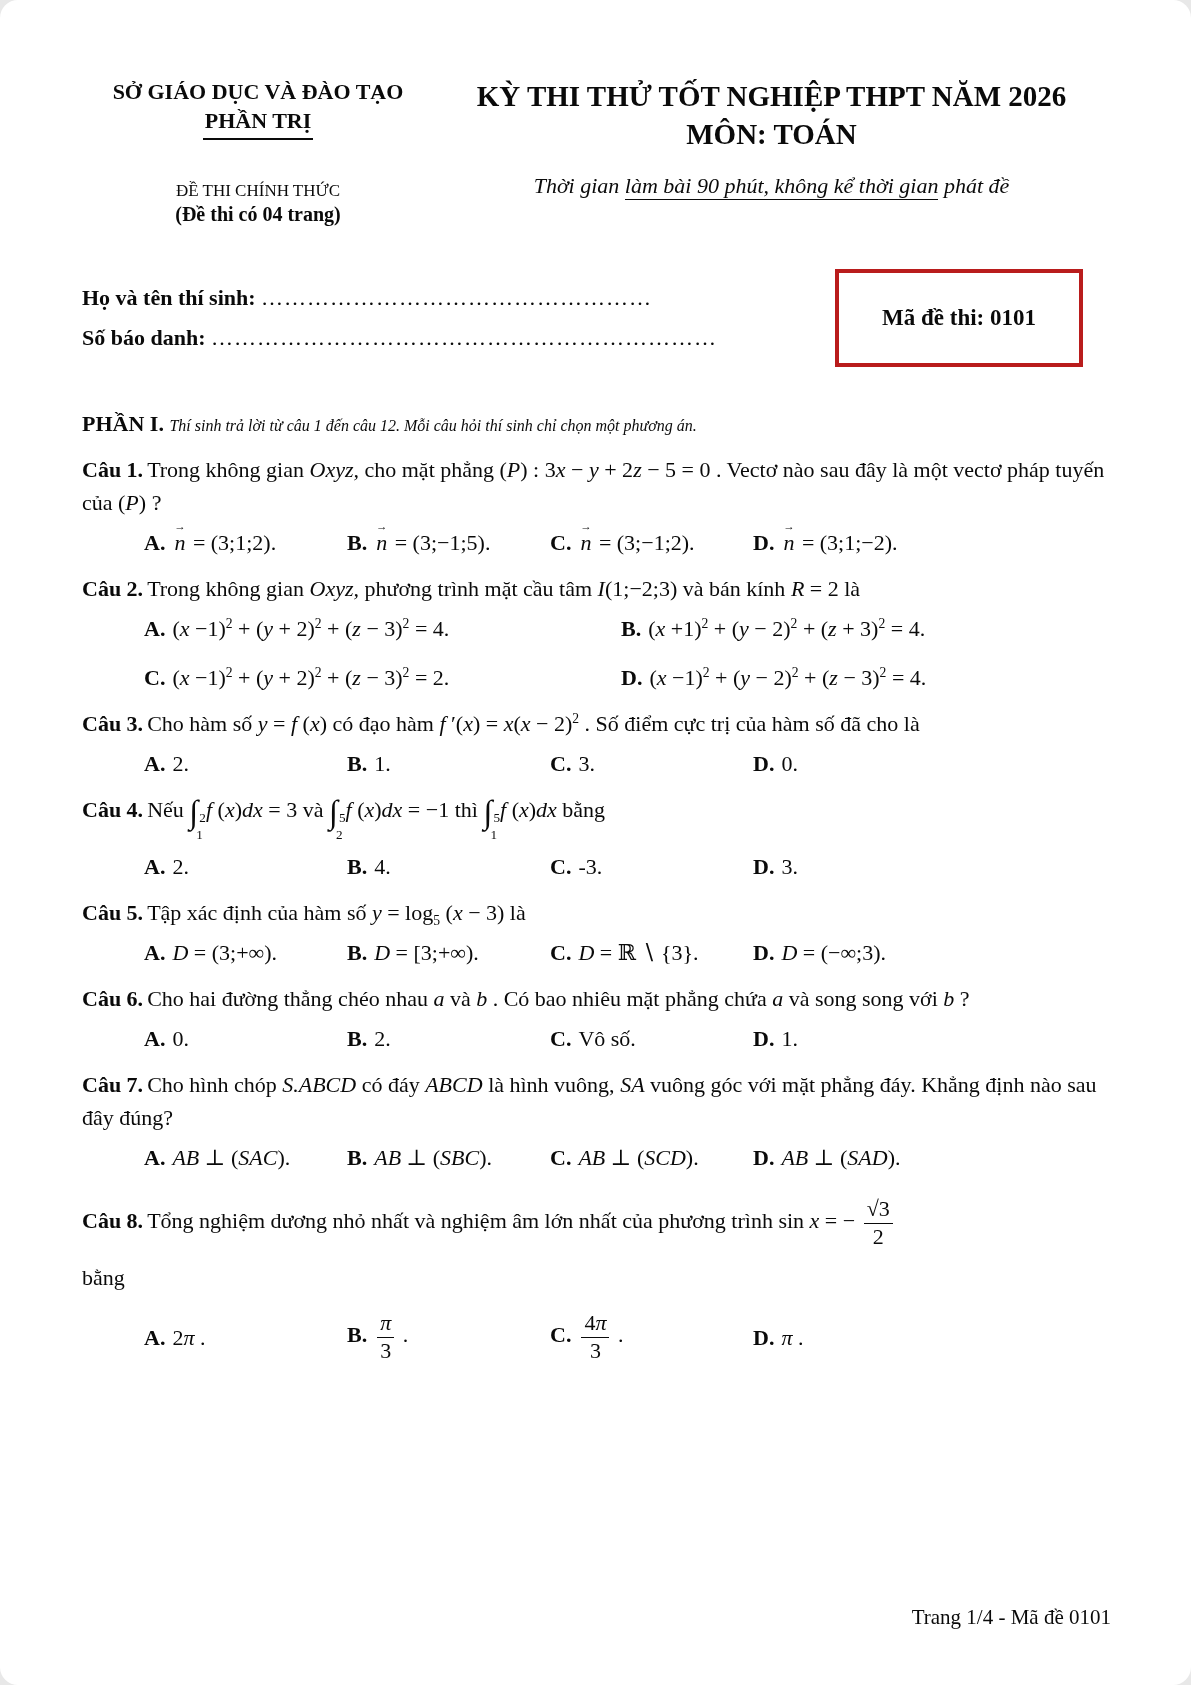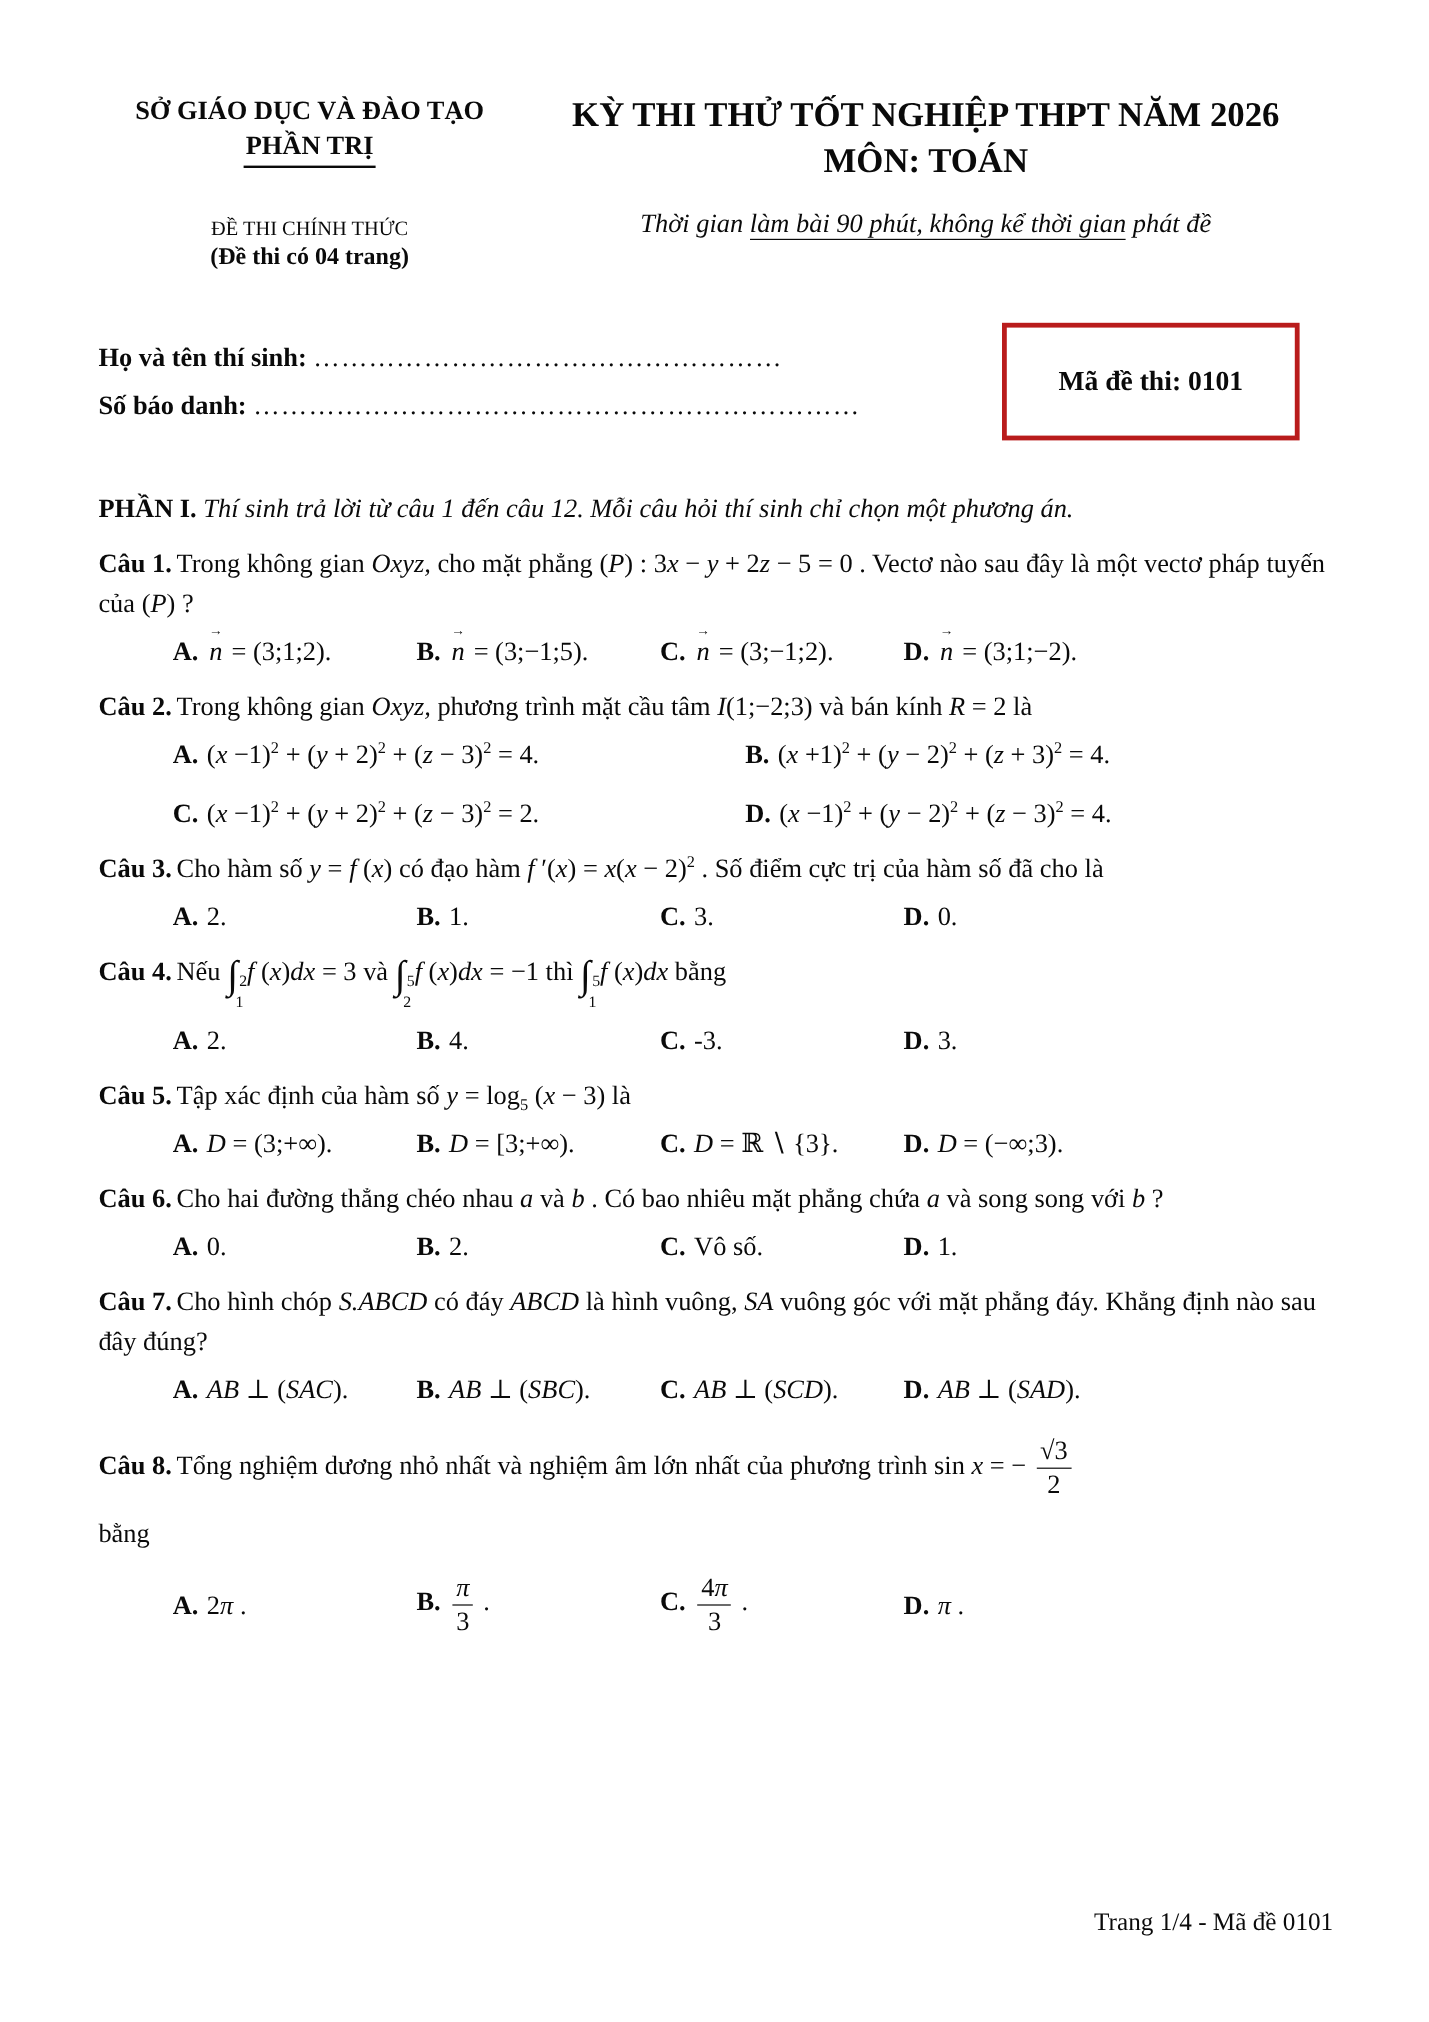--- a/index.html
+++ b/index.html
@@ -8,20 +8,21 @@
     width:1191px;height:1685px;
     margin:0 auto;
     background:#ffffff;
     font-family:"Liberation Serif","DejaVu Serif",serif;
     color:#0a0a0a;
     font-size:22px;
     line-height:1.5;
     overflow:hidden;
     box-sizing:border-box;
     padding:78px 82px 0 82px;
+    border-radius:18px;
   }
   p{margin:0;}
   b{font-weight:700;}
   i{font-style:italic;}
   sup{font-size:0.62em;vertical-align:super;line-height:0;}
   sub{font-size:0.62em;vertical-align:sub;line-height:0;}
 
   
   .hdr{display:flex;align-items:flex-start;}
   .hdr-left{width:352px;text-align:center;flex-shrink:0;}
@@ -45,21 +46,21 @@
   .code-box{
     width:240px;height:90px;
     border:4px solid #b91c1c;
     display:flex;align-items:center;justify-content:center;
     font-weight:700;font-size:23px;
     margin-right:26px;flex-shrink:0;
   }
 
   
   .part{margin-top:40px;font-size:22px;}
-  .part i{font-size:22px;}
+  .part i{font-size:16px;}
 
   
   .q{margin-top:13px;}
   .qtext{text-align:left;}
   .qlabel{margin-right:4px;}
   .opts{margin:7px 0 4px 0;padding-left:62px;}
   .opts4{display:grid;grid-template-columns:203px 203px 203px auto;}
   .opts2{display:grid;grid-template-columns:477px auto;row-gap:16px;}
   .opt b{margin-right:7px;}
   .opts-mid{align-items:center;}
@@ -78,21 +79,21 @@
   }
   .ilim span:first-child{transform:translateX(3px);}
   .frac{
     display:inline-flex;flex-direction:column;align-items:center;
     vertical-align:middle;line-height:1.2;margin:0 3px;
   }
   .frac .top{border-bottom:1.5px solid #0a0a0a;padding:0 3px 1px;}
   .frac .bot{padding:0 3px;}
 
   .footer{
-    position:absolute;right:80px;bottom:68px;
+    position:absolute;right:80px;bottom:52px;
     font-size:21px;
   }
 </style>
 </head>
 <body>
 
 <div class="page">
 
   <div class="hdr">
     <div class="hdr-left">

